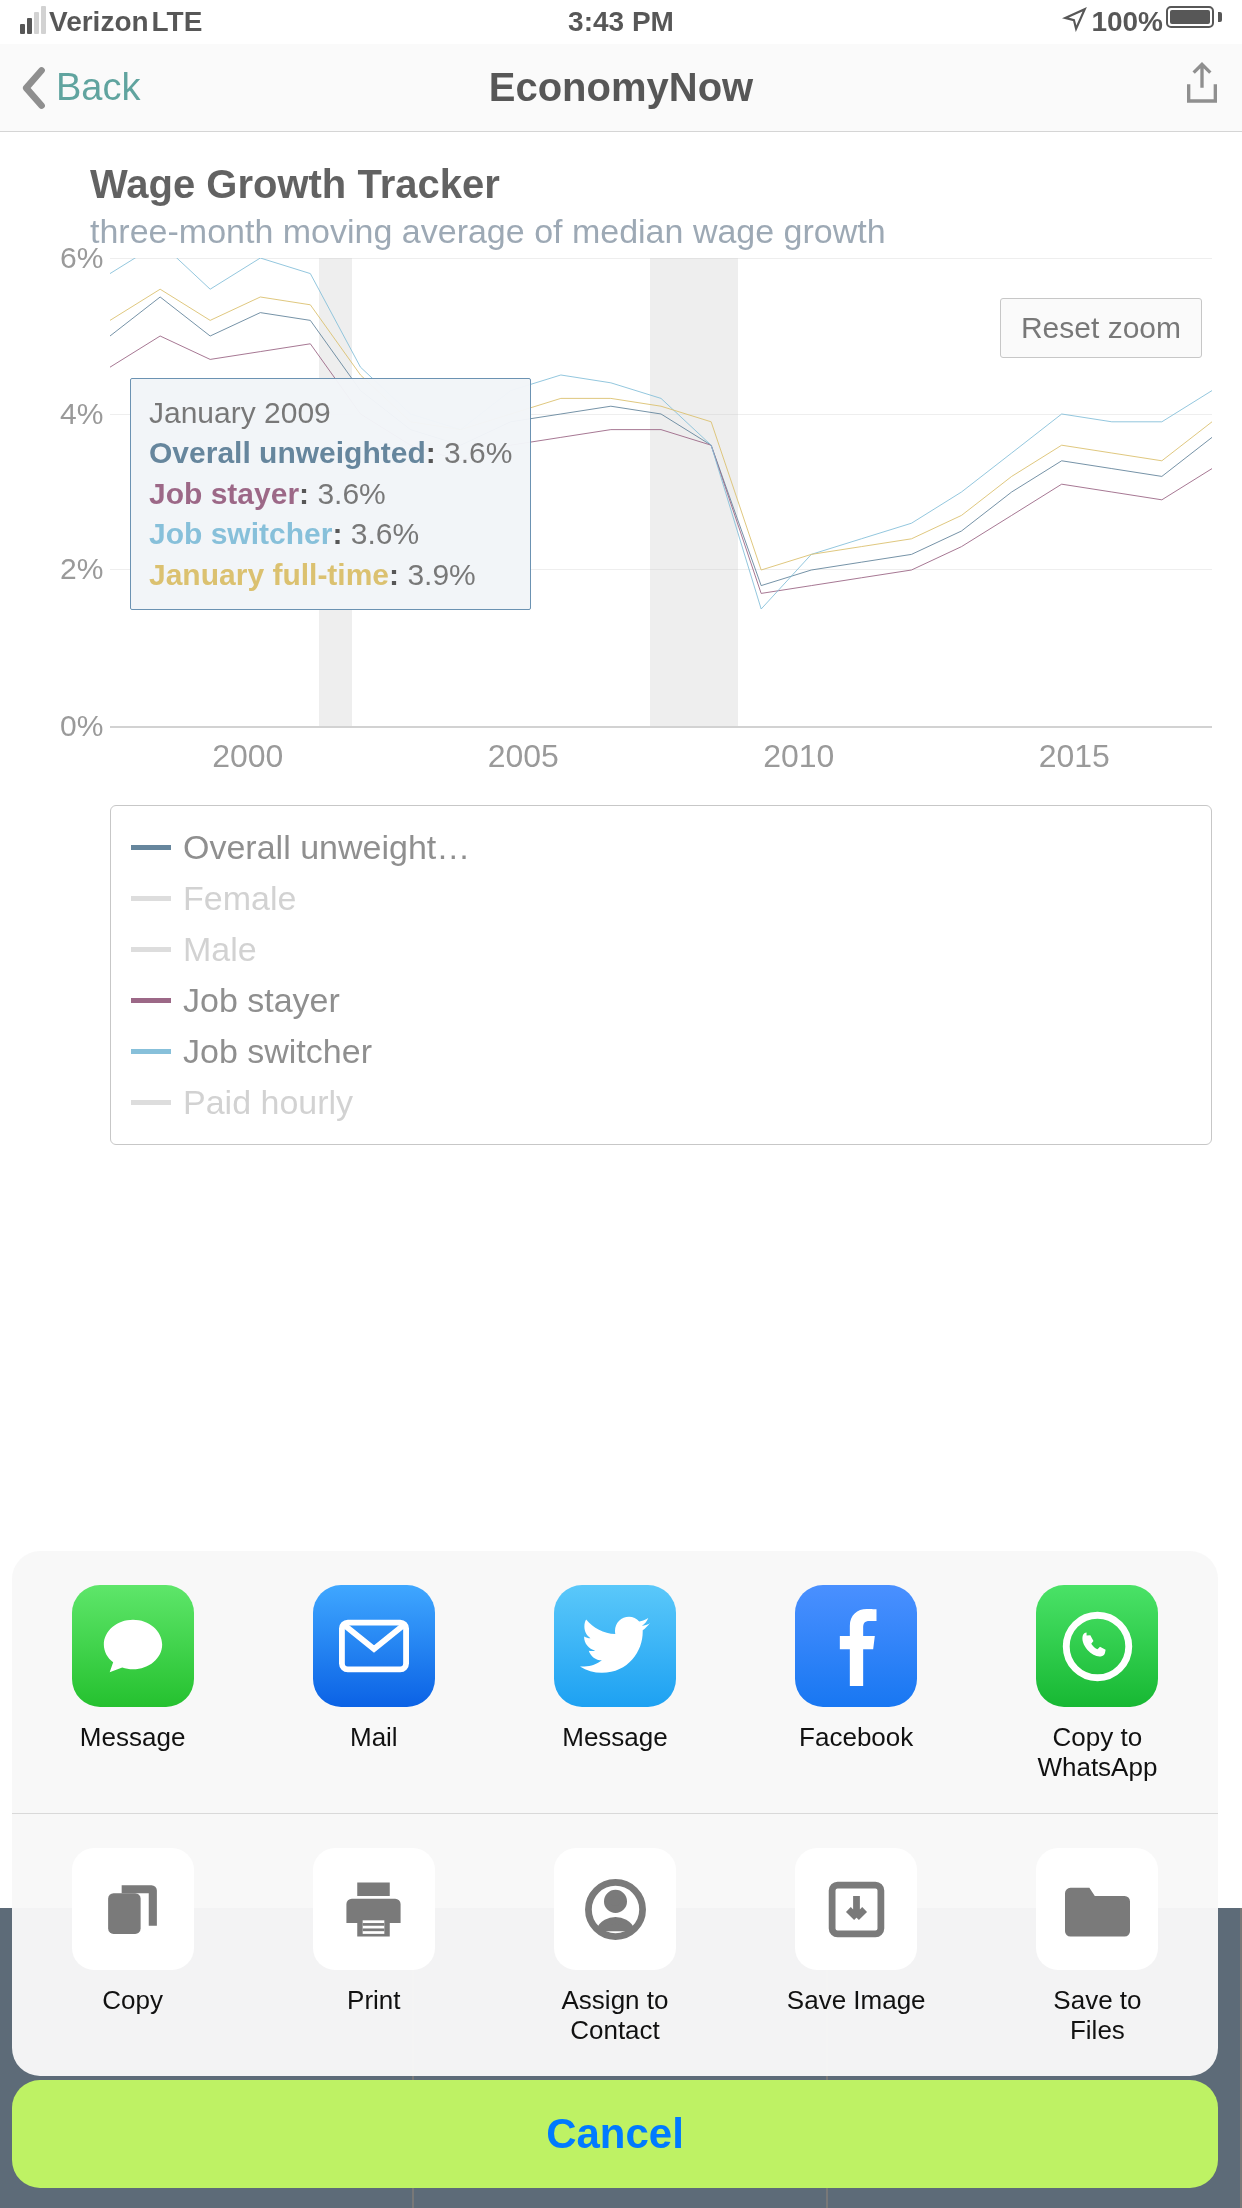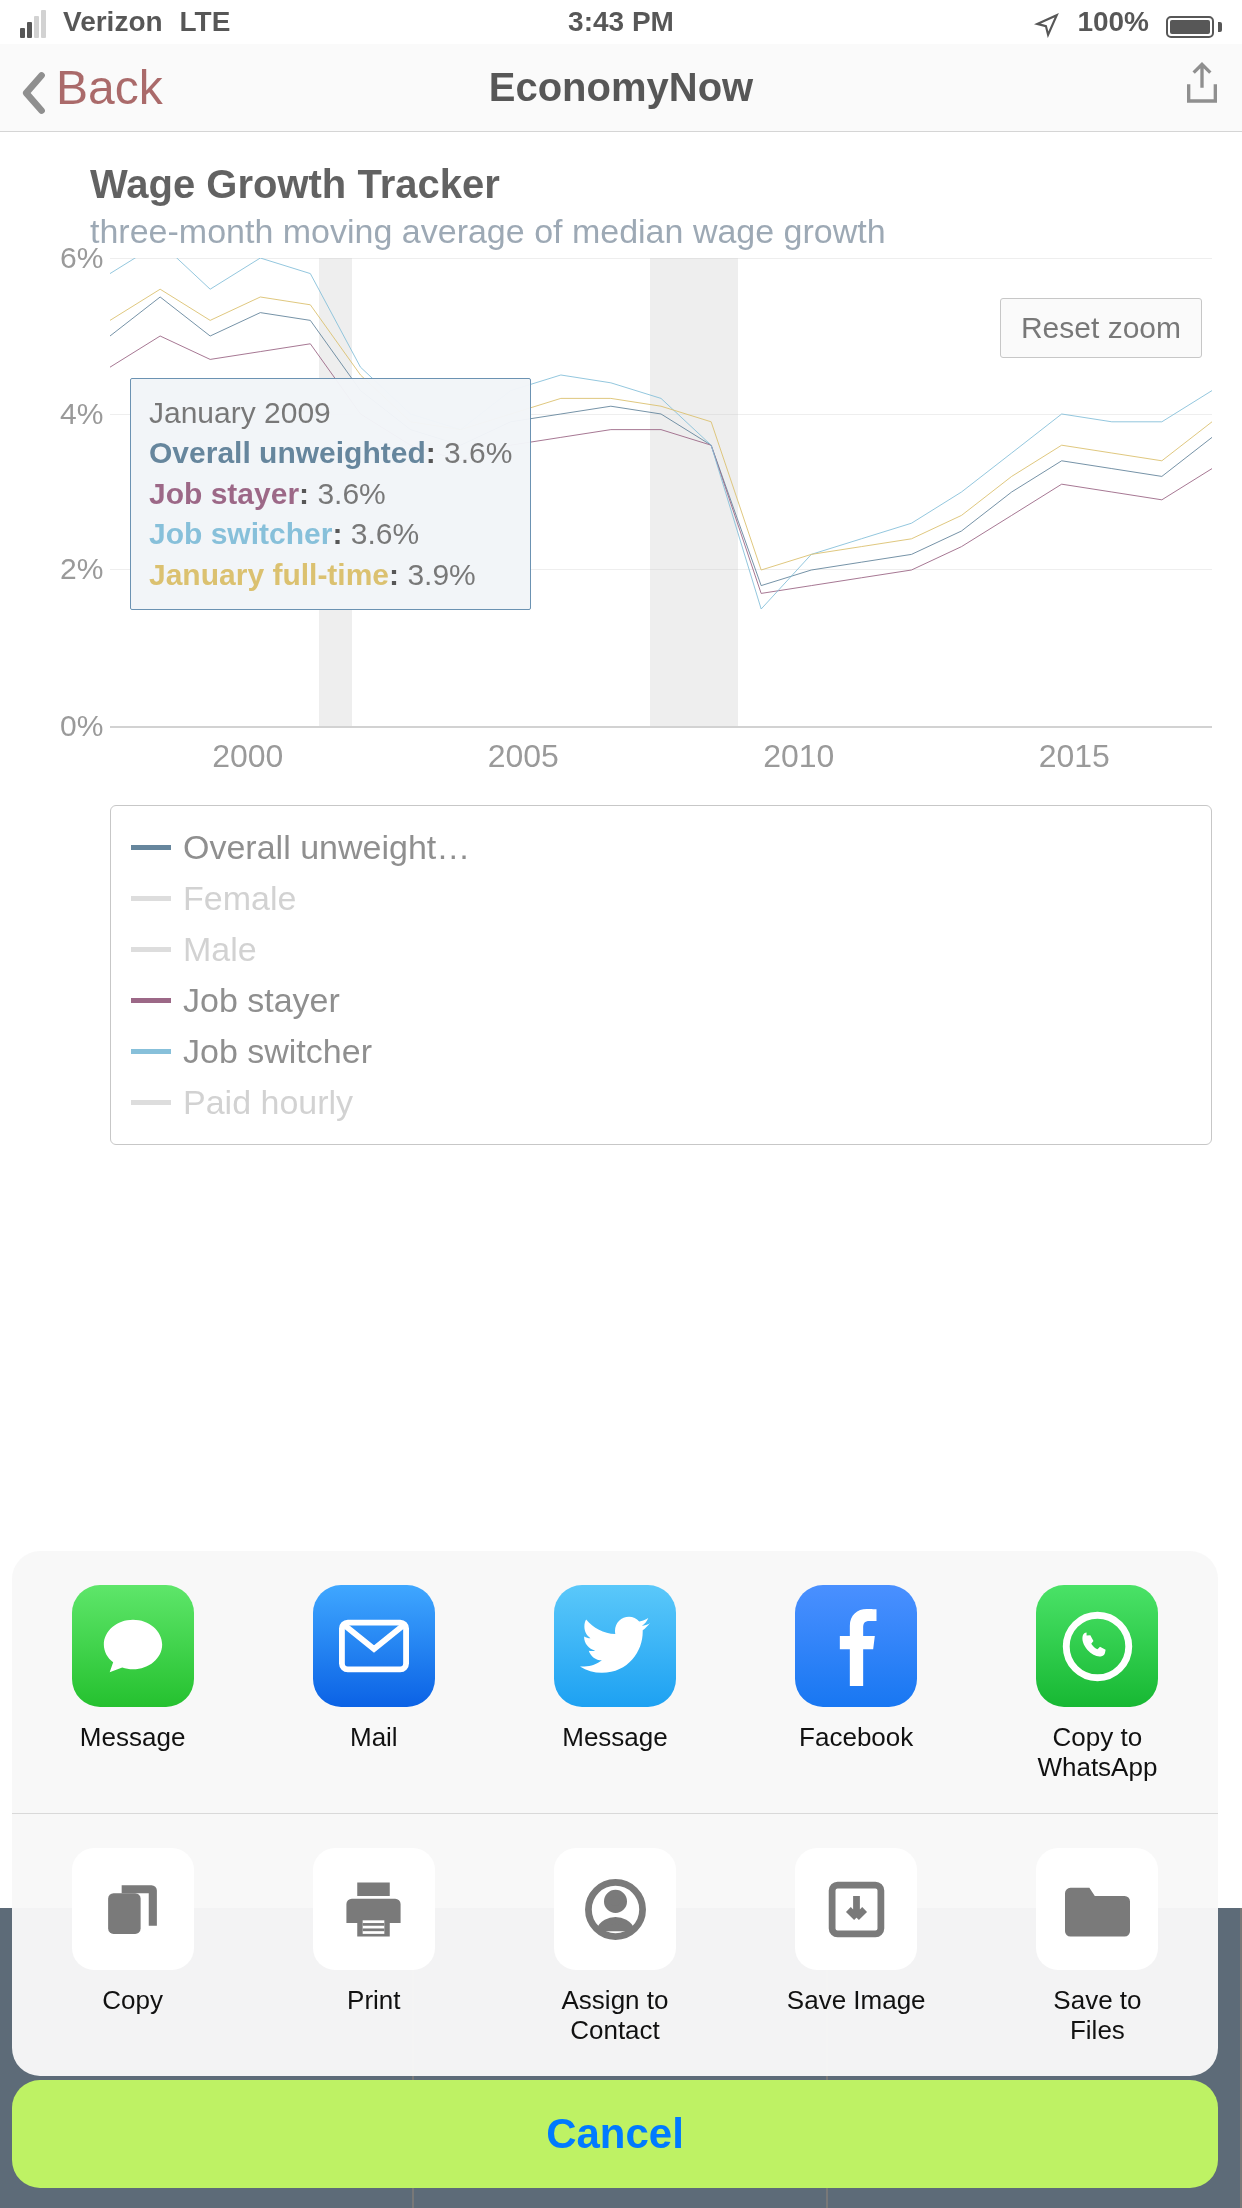--- a/index.html
+++ b/index.html
@@ -1,32 +1,32 @@
 <!DOCTYPE html>
 <html><head>
 <meta charset="utf-8">
 <style>
 * { margin: 0; padding: 0; box-sizing: border-box; font-family: -apple-system, "Helvetica Neue", Helvetica, Arial, sans-serif; }
 html, body { width: 1242px; height: 2208px; overflow: hidden; background: #fff; }
 
 
 .status-bar { height: 44px; display: flex; align-items: center; justify-content: space-between; padding: 0 20px; font-size: 28px; font-weight: 600; color: #000; }
-.status-left, .status-right { display: flex; align-items: flex-end; gap: 17px; }
+.status-left, .status-right { display: flex; align-items: flex-start; gap: 3px; }
 .signal-bars { display: flex; align-items: flex-end; gap: 2px; }
 .sig-bar { width: 5px; background: #000; border-radius: 1px; }
 .sig-bar.off { background: #bbb; }
 .status-center { position: absolute; left: 50%; transform: translateX(-50%); font-weight: 600; }
 .battery { display: flex; align-items: center; gap: 4px; }
 .battery-body { width: 48px; height: 22px; border: 2px solid #000; border-radius: 5px; position: relative; }
 .battery-fill { position: absolute; left: 2px; top: 2px; bottom: 2px; right: 2px; background: #000; border-radius: 2px; }
 .battery-cap { width: 4px; height: 10px; background: #000; border-radius: 0 2px 2px 0; }
 
 
 .nav-bar { height: 88px; display: flex; align-items: center; justify-content: space-between; padding: 0 20px; border-bottom: 1px solid #c0c0c0; background: #f7f7f7; }
-.nav-back { display: flex; align-items: flex-end; color: #7f1d1d; font-size: 48px; }
+.nav-back { display: flex; align-items: flex-start; color: #0f766e; font-size: 38px; }
 .nav-title { position: absolute; left: 50%; transform: translateX(-50%); font-size: 40px; font-weight: 600; color: #000; }
 .share-icon-svg { width: 40px; height: 50px; }
 
 
 .content { padding: 30px 30px 0 30px; }
 .chart-title { font-size: 40px; font-weight: 700; color: #111; margin-left: 60px; }
 .chart-subtitle { font-size: 34px; color: #6b7d8f; margin-left: 60px; margin-top: 4px; line-height: 1.2; }
 
 
 .chart-wrap { position: relative; margin-top: 6px; }

